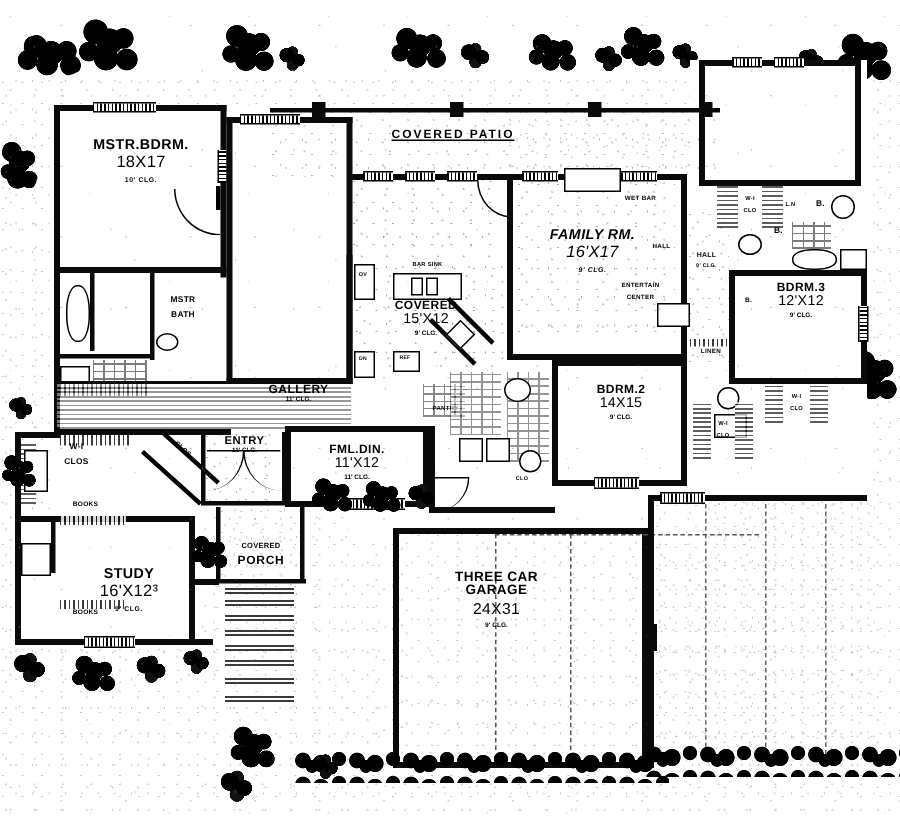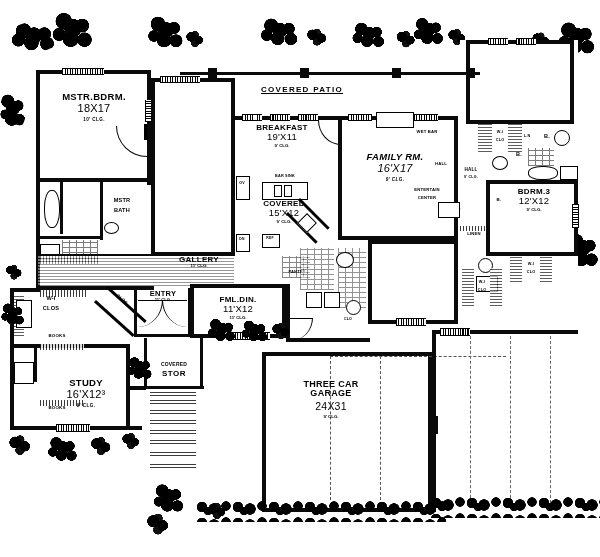--- a/index.html
+++ b/index.html
@@ -207,21 +207,21 @@
   <div class="lbl" style="left:137px;top:290px;width:52px;">
     <span class="nm" style="font-size:7.5px;">ENTRY</span>
     <span class="clg" style="font-size:4.2px;">11' CLG.</span>
   </div>
 
   <div class="stipple" style="left:146px;top:338px;width:56px;height:48px;opacity:.35;"></div>
   <div class="wall" style="left:144px;top:338px;width:3px;height:50px;"></div>
   <div class="wall" style="left:200px;top:338px;width:3px;height:50px;"></div>
   <div class="wall" style="left:144px;top:386px;width:60px;height:3px;"></div>
   <div class="lbl t-xs" style="left:148px;top:362px;width:52px;font-size:5px;">COVERED</div>
-  <div class="lbl" style="left:148px;top:370px;width:52px;font-size:8px;font-weight:700;letter-spacing:.5px;">STOR</div>
+  <div class="lbl" style="left:148px;top:370px;width:52px;font-size:8px;font-weight:700;letter-spacing:.5px;">PORCH</div>
   <div class="hatchH" style="left:150px;top:392px;width:46px;height:4px;"></div>
   <div class="hatchH" style="left:150px;top:400px;width:46px;height:4px;"></div>
   <div class="hatchH" style="left:150px;top:410px;width:46px;height:4px;"></div>
   <div class="hatchH" style="left:150px;top:420px;width:46px;height:4px;"></div>
   <div class="hatchH" style="left:150px;top:430px;width:46px;height:4px;"></div>
   <div class="hatchH" style="left:150px;top:440px;width:46px;height:4px;"></div>
   <div class="hatchH" style="left:150px;top:452px;width:46px;height:4px;"></div>
   <div class="hatchH" style="left:150px;top:464px;width:46px;height:4px;"></div>
 
   <div class="wall" style="left:10px;top:344px;width:4px;height:86px;"></div>
@@ -251,25 +251,20 @@
     <span class="dim">11'X12</span>
     <span class="clg">11' CLG.</span>
   </div>
 
   <div class="stipple" style="left:234px;top:118px;width:96px;height:56px;opacity:.55;"></div>
   <div class="wall" style="left:234px;top:116px;width:104px;height:4px;"></div>
   <div class="win" style="left:242px;top:114px;width:20px;height:5px;"></div>
   <div class="win" style="left:270px;top:114px;width:20px;height:5px;"></div>
   <div class="win" style="left:298px;top:114px;width:20px;height:5px;"></div>
   <div class="swing" style="left:318px;top:120px;width:22px;height:24px;border-radius:0 0 0 100%;border-top:none;border-right:none;"></div>
-  <div class="lbl t-mid" style="left:240px;top:124px;width:84px;">
-    <span class="nm">BREAKFAST</span>
-    <span class="dim">19'X11</span>
-    <span class="clg">9' CLG.</span>
-  </div>
 
   <div class="stipple" style="left:236px;top:176px;width:100px;height:70px;opacity:.55;"></div>
   <div class="fx" style="left:262px;top:182px;width:44px;height:16px;"></div>
   <div class="fx" style="left:274px;top:185px;width:6px;height:10px;"></div>
   <div class="fx" style="left:284px;top:185px;width:6px;height:10px;"></div>
   <div class="lbl t-xs" style="left:262px;top:174px;width:46px;font-size:3.8px;">BAR SINK</div>
 
   <div class="wall" style="left:231px;top:170px;width:4px;height:86px;"></div>
   <div class="fx" style="left:236px;top:176px;width:12px;height:22px;"></div>
   <div class="lbl t-xs" style="left:236px;top:182px;width:12px;font-size:3.6px;">OV</div>
@@ -352,20 +347,25 @@
   <div class="lbl t-xs" style="left:520px;top:270px;width:22px;font-size:3.8px;">CLO</div>
   <div class="fxr" style="left:478px;top:258px;width:13px;height:13px;"></div>
   <div class="fx" style="left:476px;top:276px;width:20px;height:14px;"></div>
   <div class="lbl t-sm" style="left:492px;top:198px;width:14px;font-size:4.4px;">B.</div>
 
   <div class="wall" style="left:368px;top:240px;width:4px;height:84px;"></div>
   <div class="wall" style="left:368px;top:240px;width:90px;height:4px;"></div>
   <div class="wall" style="left:454px;top:240px;width:4px;height:84px;"></div>
   <div class="wall" style="left:368px;top:320px;width:90px;height:4px;"></div>
   <div class="win" style="left:396px;top:318px;width:30px;height:6px;"></div>
+  <div class="lbl t-mid" style="left:378px;top:256px;width:72px;">
+    <span class="nm">BDRM.2</span>
+    <span class="dim">14X15</span>
+    <span class="clg">9' CLG.</span>
+  </div>
   <div class="hatchH" style="left:462px;top:268px;width:12px;height:38px;opacity:.7;"></div>
   <div class="hatchH" style="left:490px;top:268px;width:12px;height:38px;opacity:.7;"></div>
   <div class="lbl t-xs" style="left:470px;top:280px;width:24px;font-size:3.8px;">W-I</div>
   <div class="lbl t-xs" style="left:470px;top:288px;width:24px;font-size:3.8px;">CLO</div>
 
   <div class="brick" style="left:300px;top:248px;width:34px;height:42px;opacity:.45;"></div>
   <div class="brick" style="left:338px;top:248px;width:28px;height:60px;opacity:.45;"></div>
   <div class="fxr" style="left:336px;top:252px;width:16px;height:14px;"></div>
   <div class="fx" style="left:306px;top:292px;width:14px;height:14px;"></div>
   <div class="fx" style="left:324px;top:292px;width:14px;height:14px;"></div>

